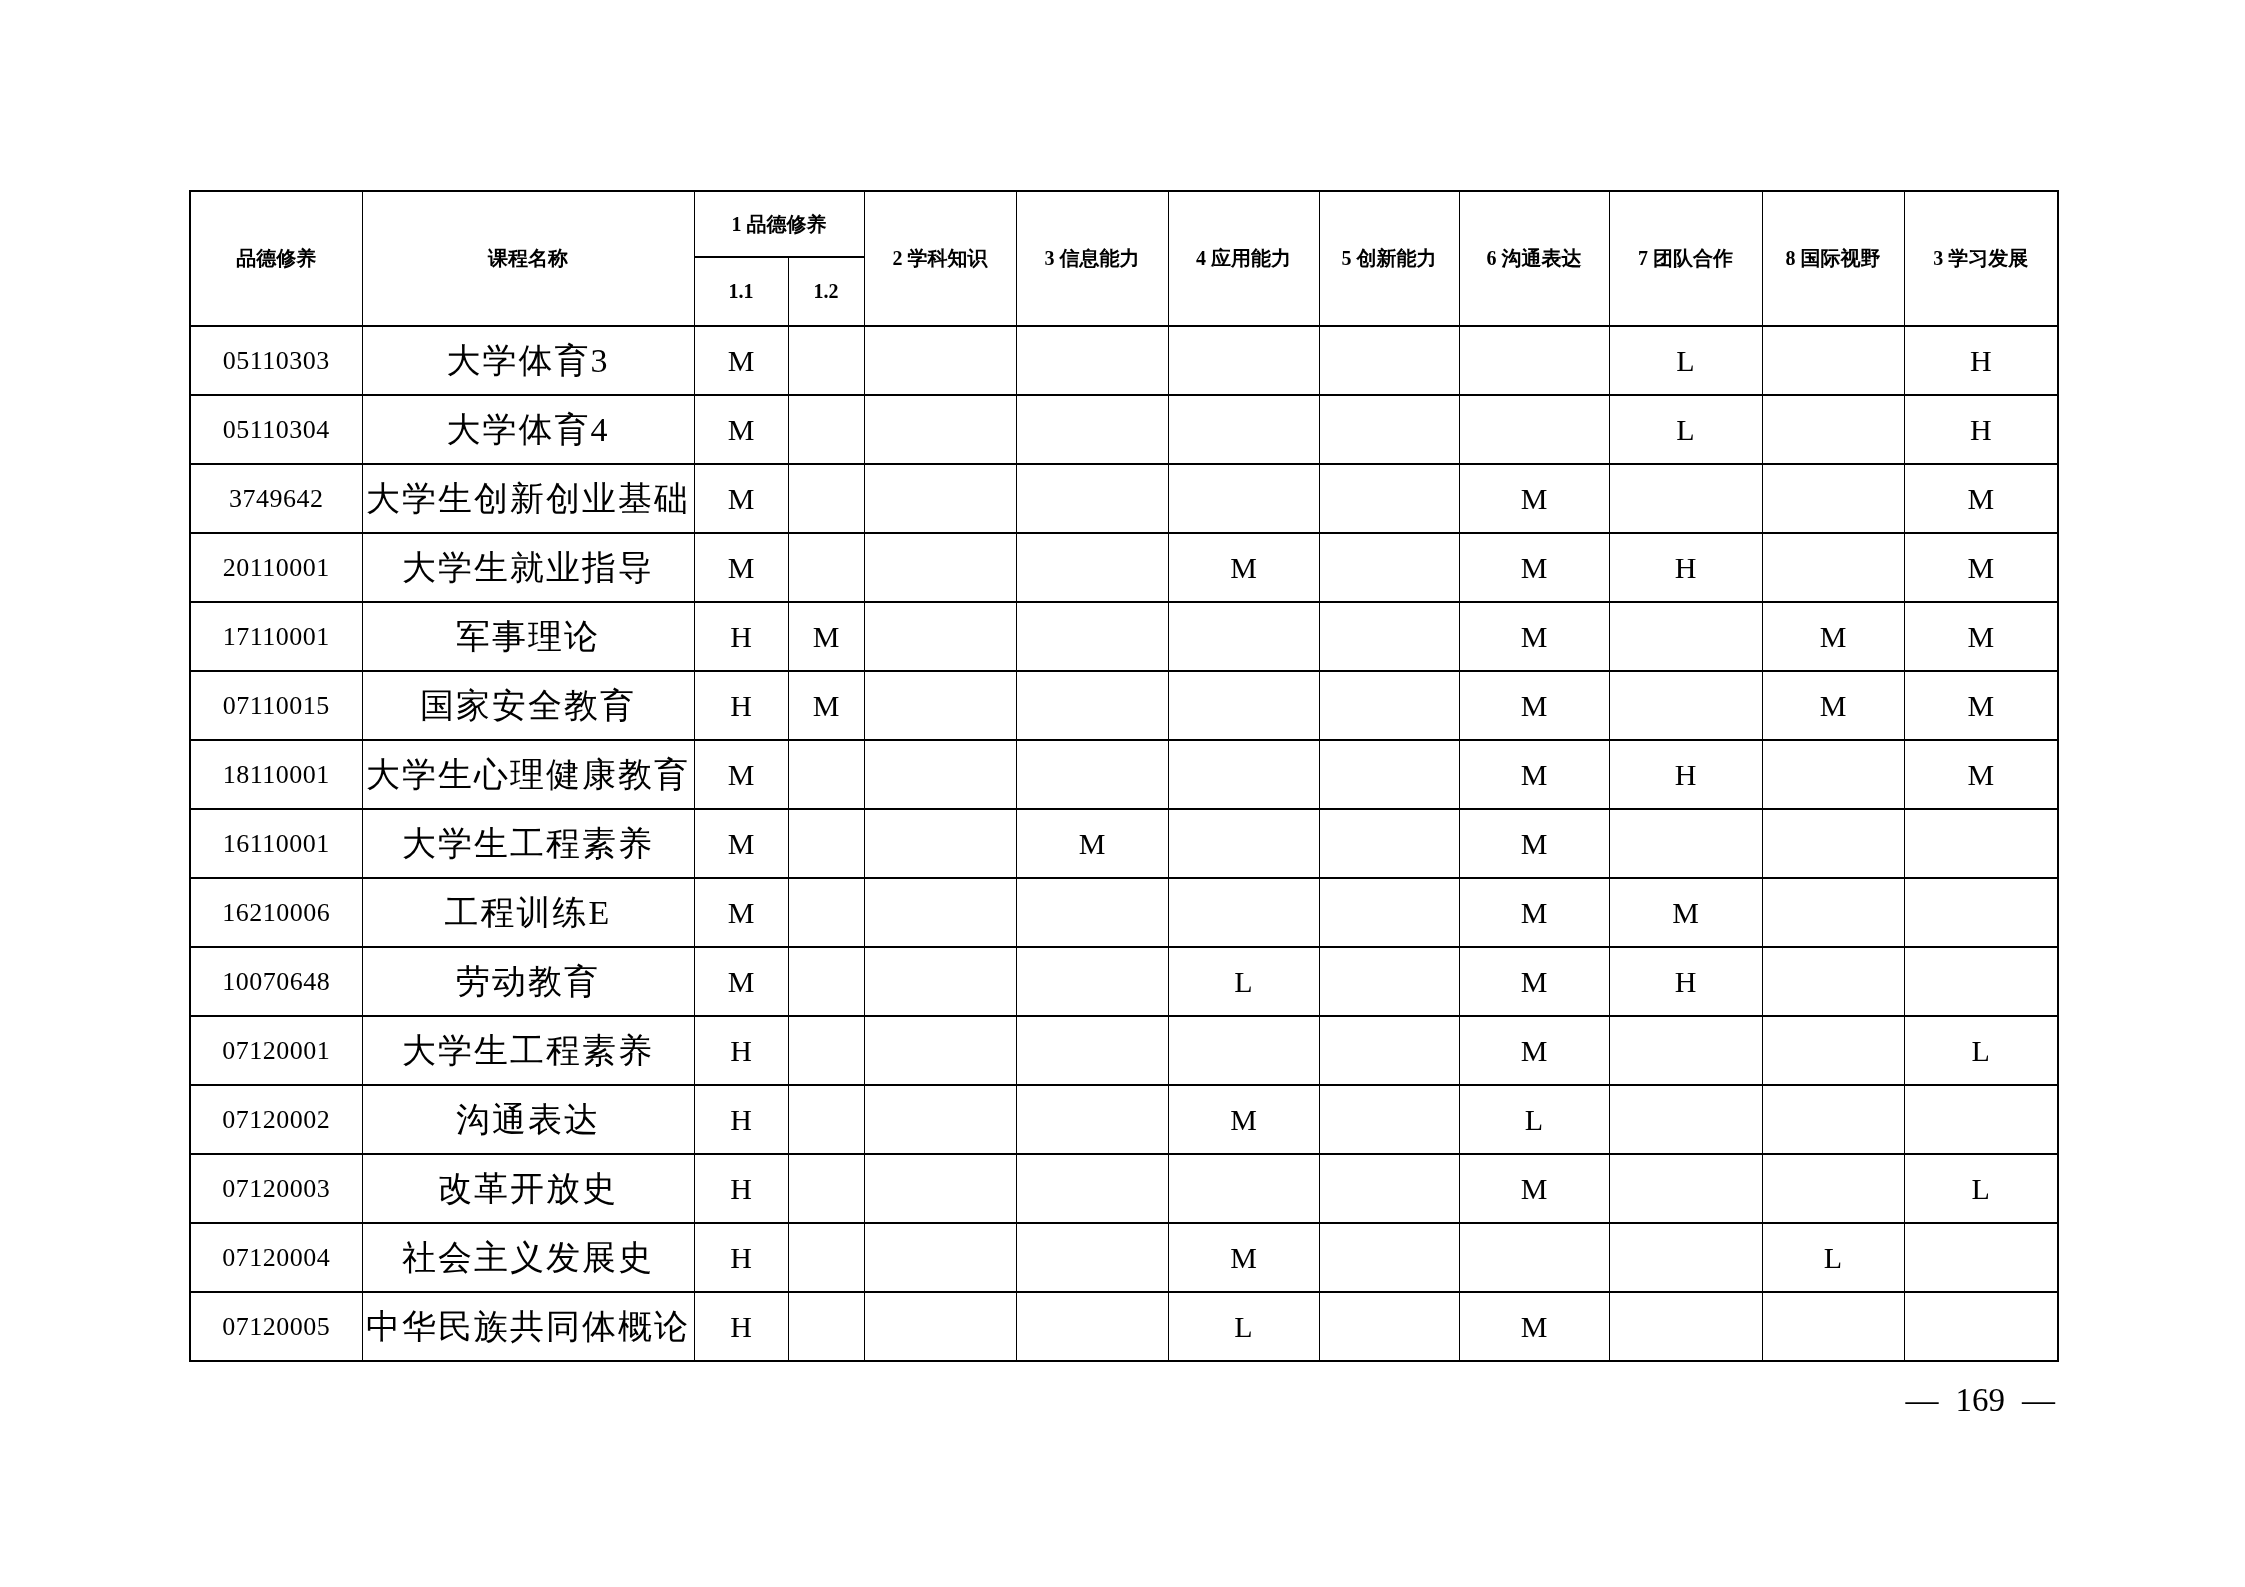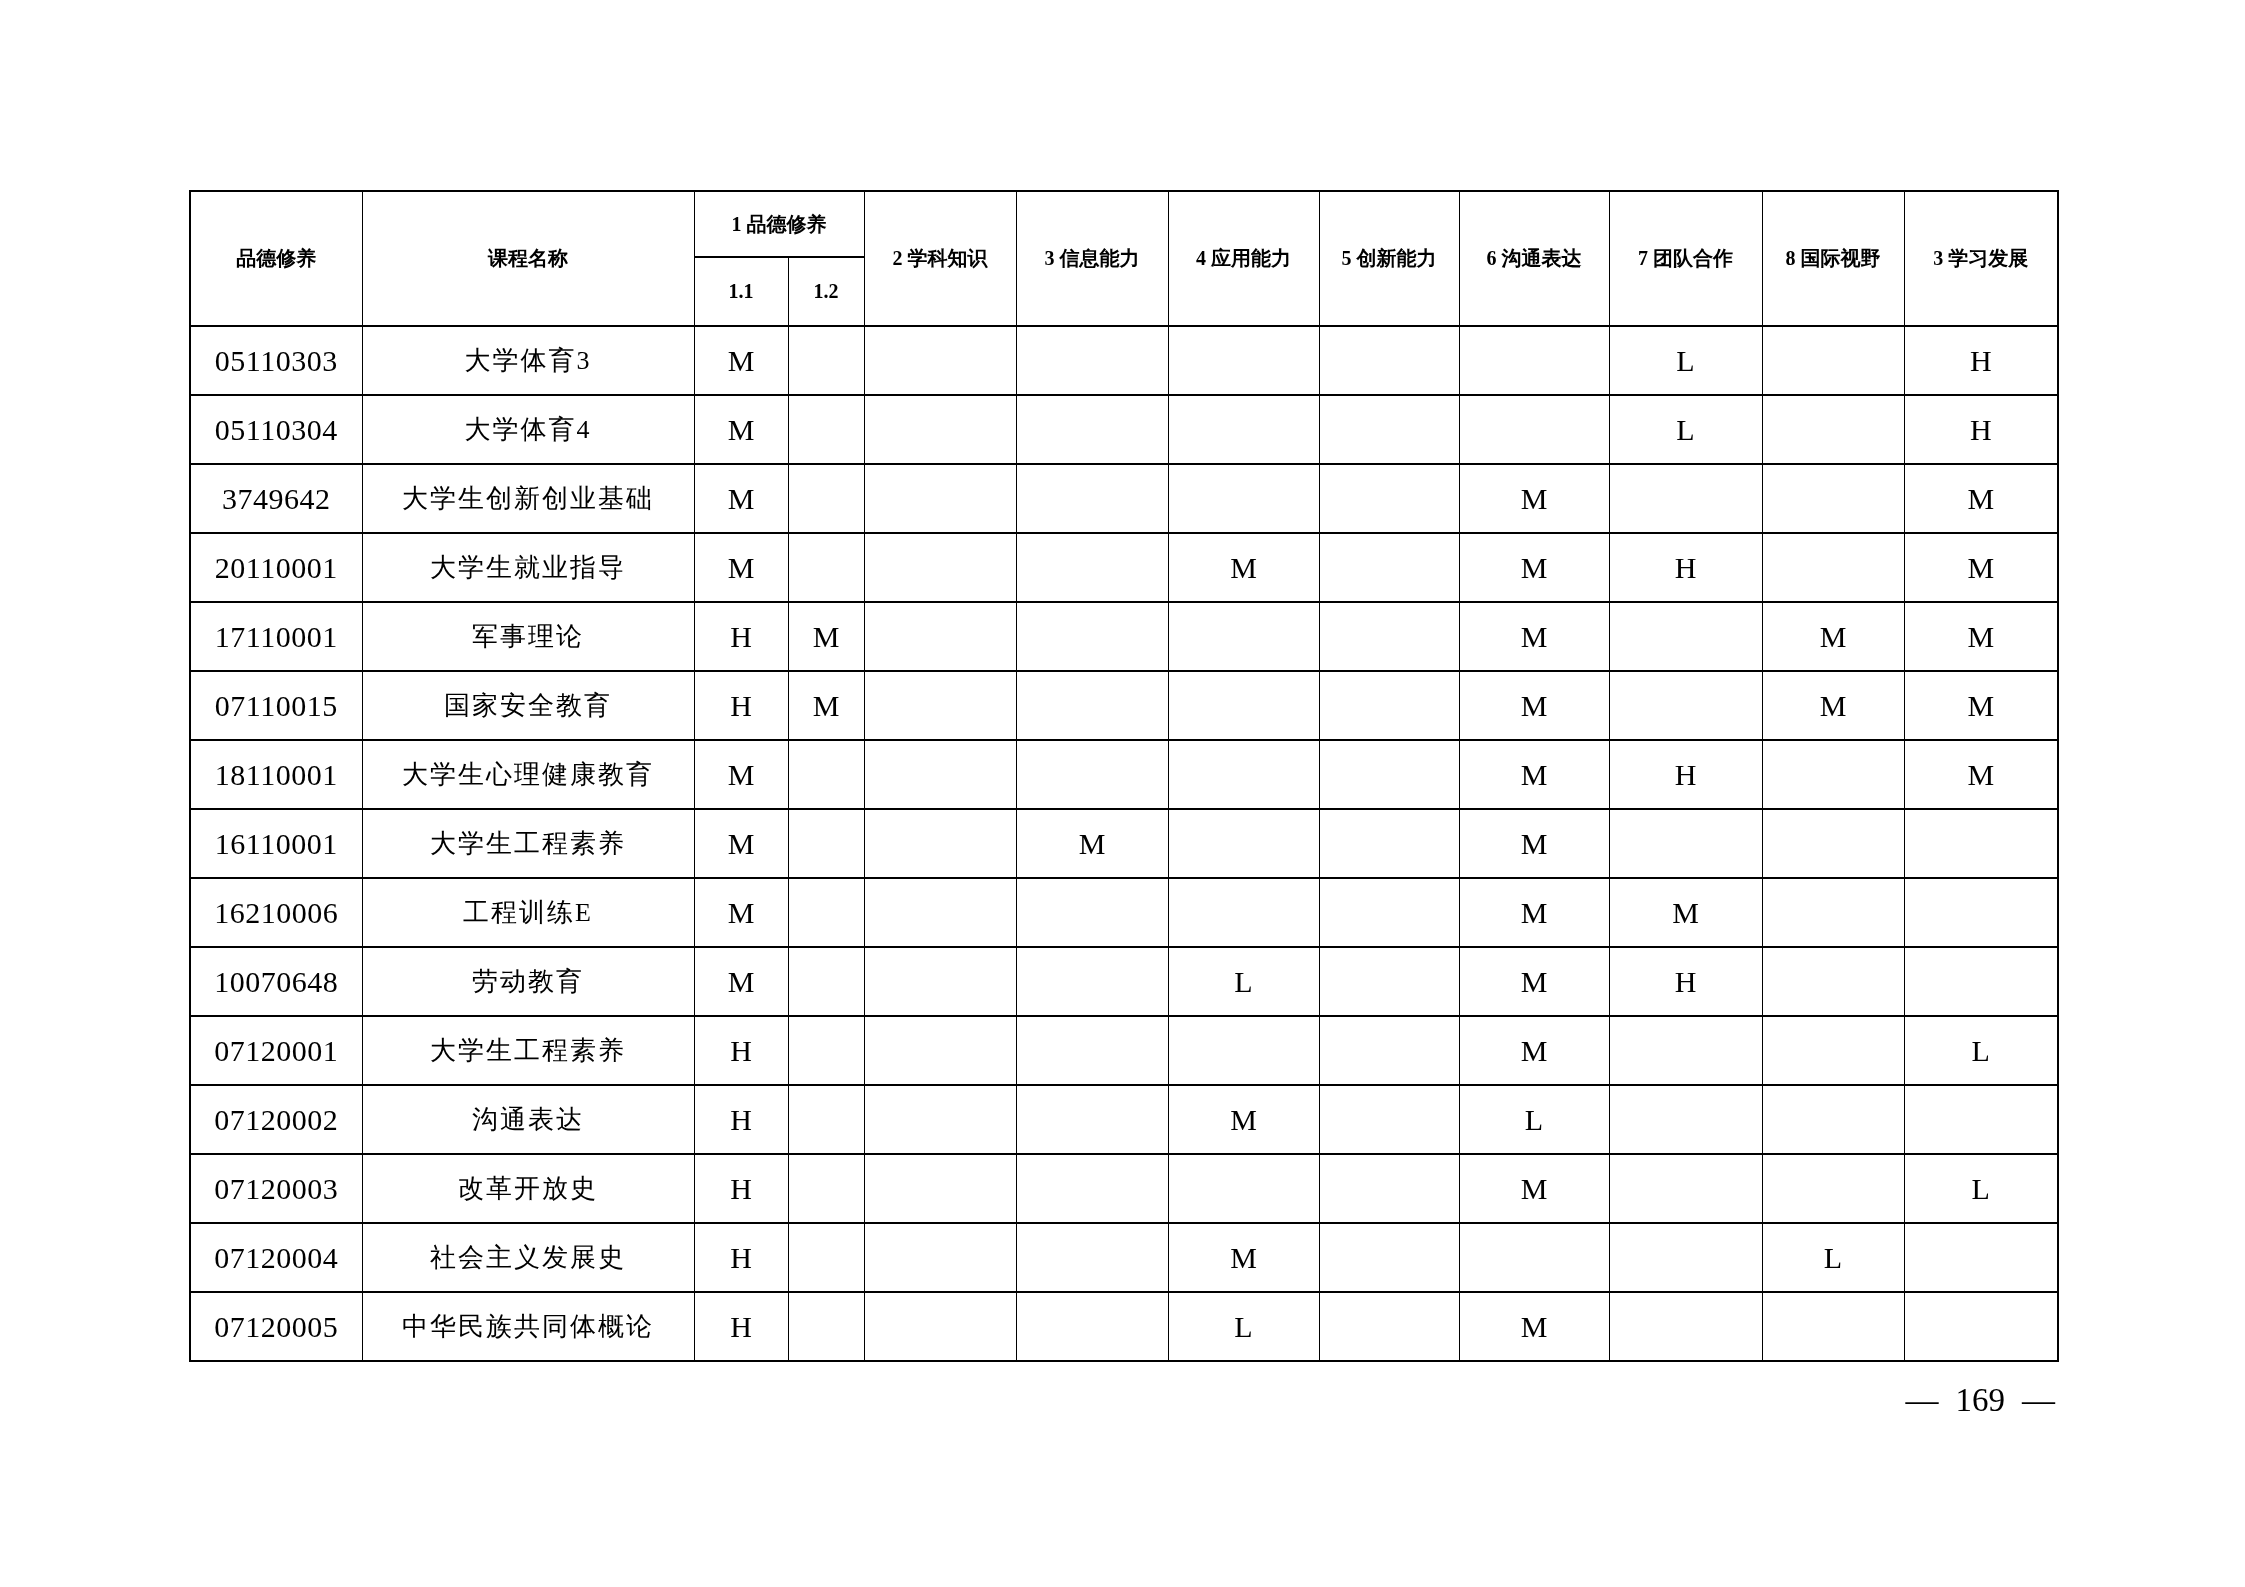--- a/index.html
+++ b/index.html
@@ -52,25 +52,25 @@
     line-height: 1.15;
   }
   th.sub-indicator {
     font-weight: normal;
     font-size: 27px;
   }
   tr.hdr-top    { height: 66px; }
   tr.hdr-bottom { height: 69px; }
   tbody tr      { height: 69px; }
   td.code-cell {
-    font-size: 30px;
+    font-size: 26px;
     letter-spacing: 0.5px;
   }
   td.name-cell {
-    font-size: 26px;
+    font-size: 34px;
     letter-spacing: 2px;
   }
   td.val-cell {
     font-size: 30px;
   }
   .footer {
     position: absolute;
     top: 1384px;
     right: 190px;
     display: inline-flex;

